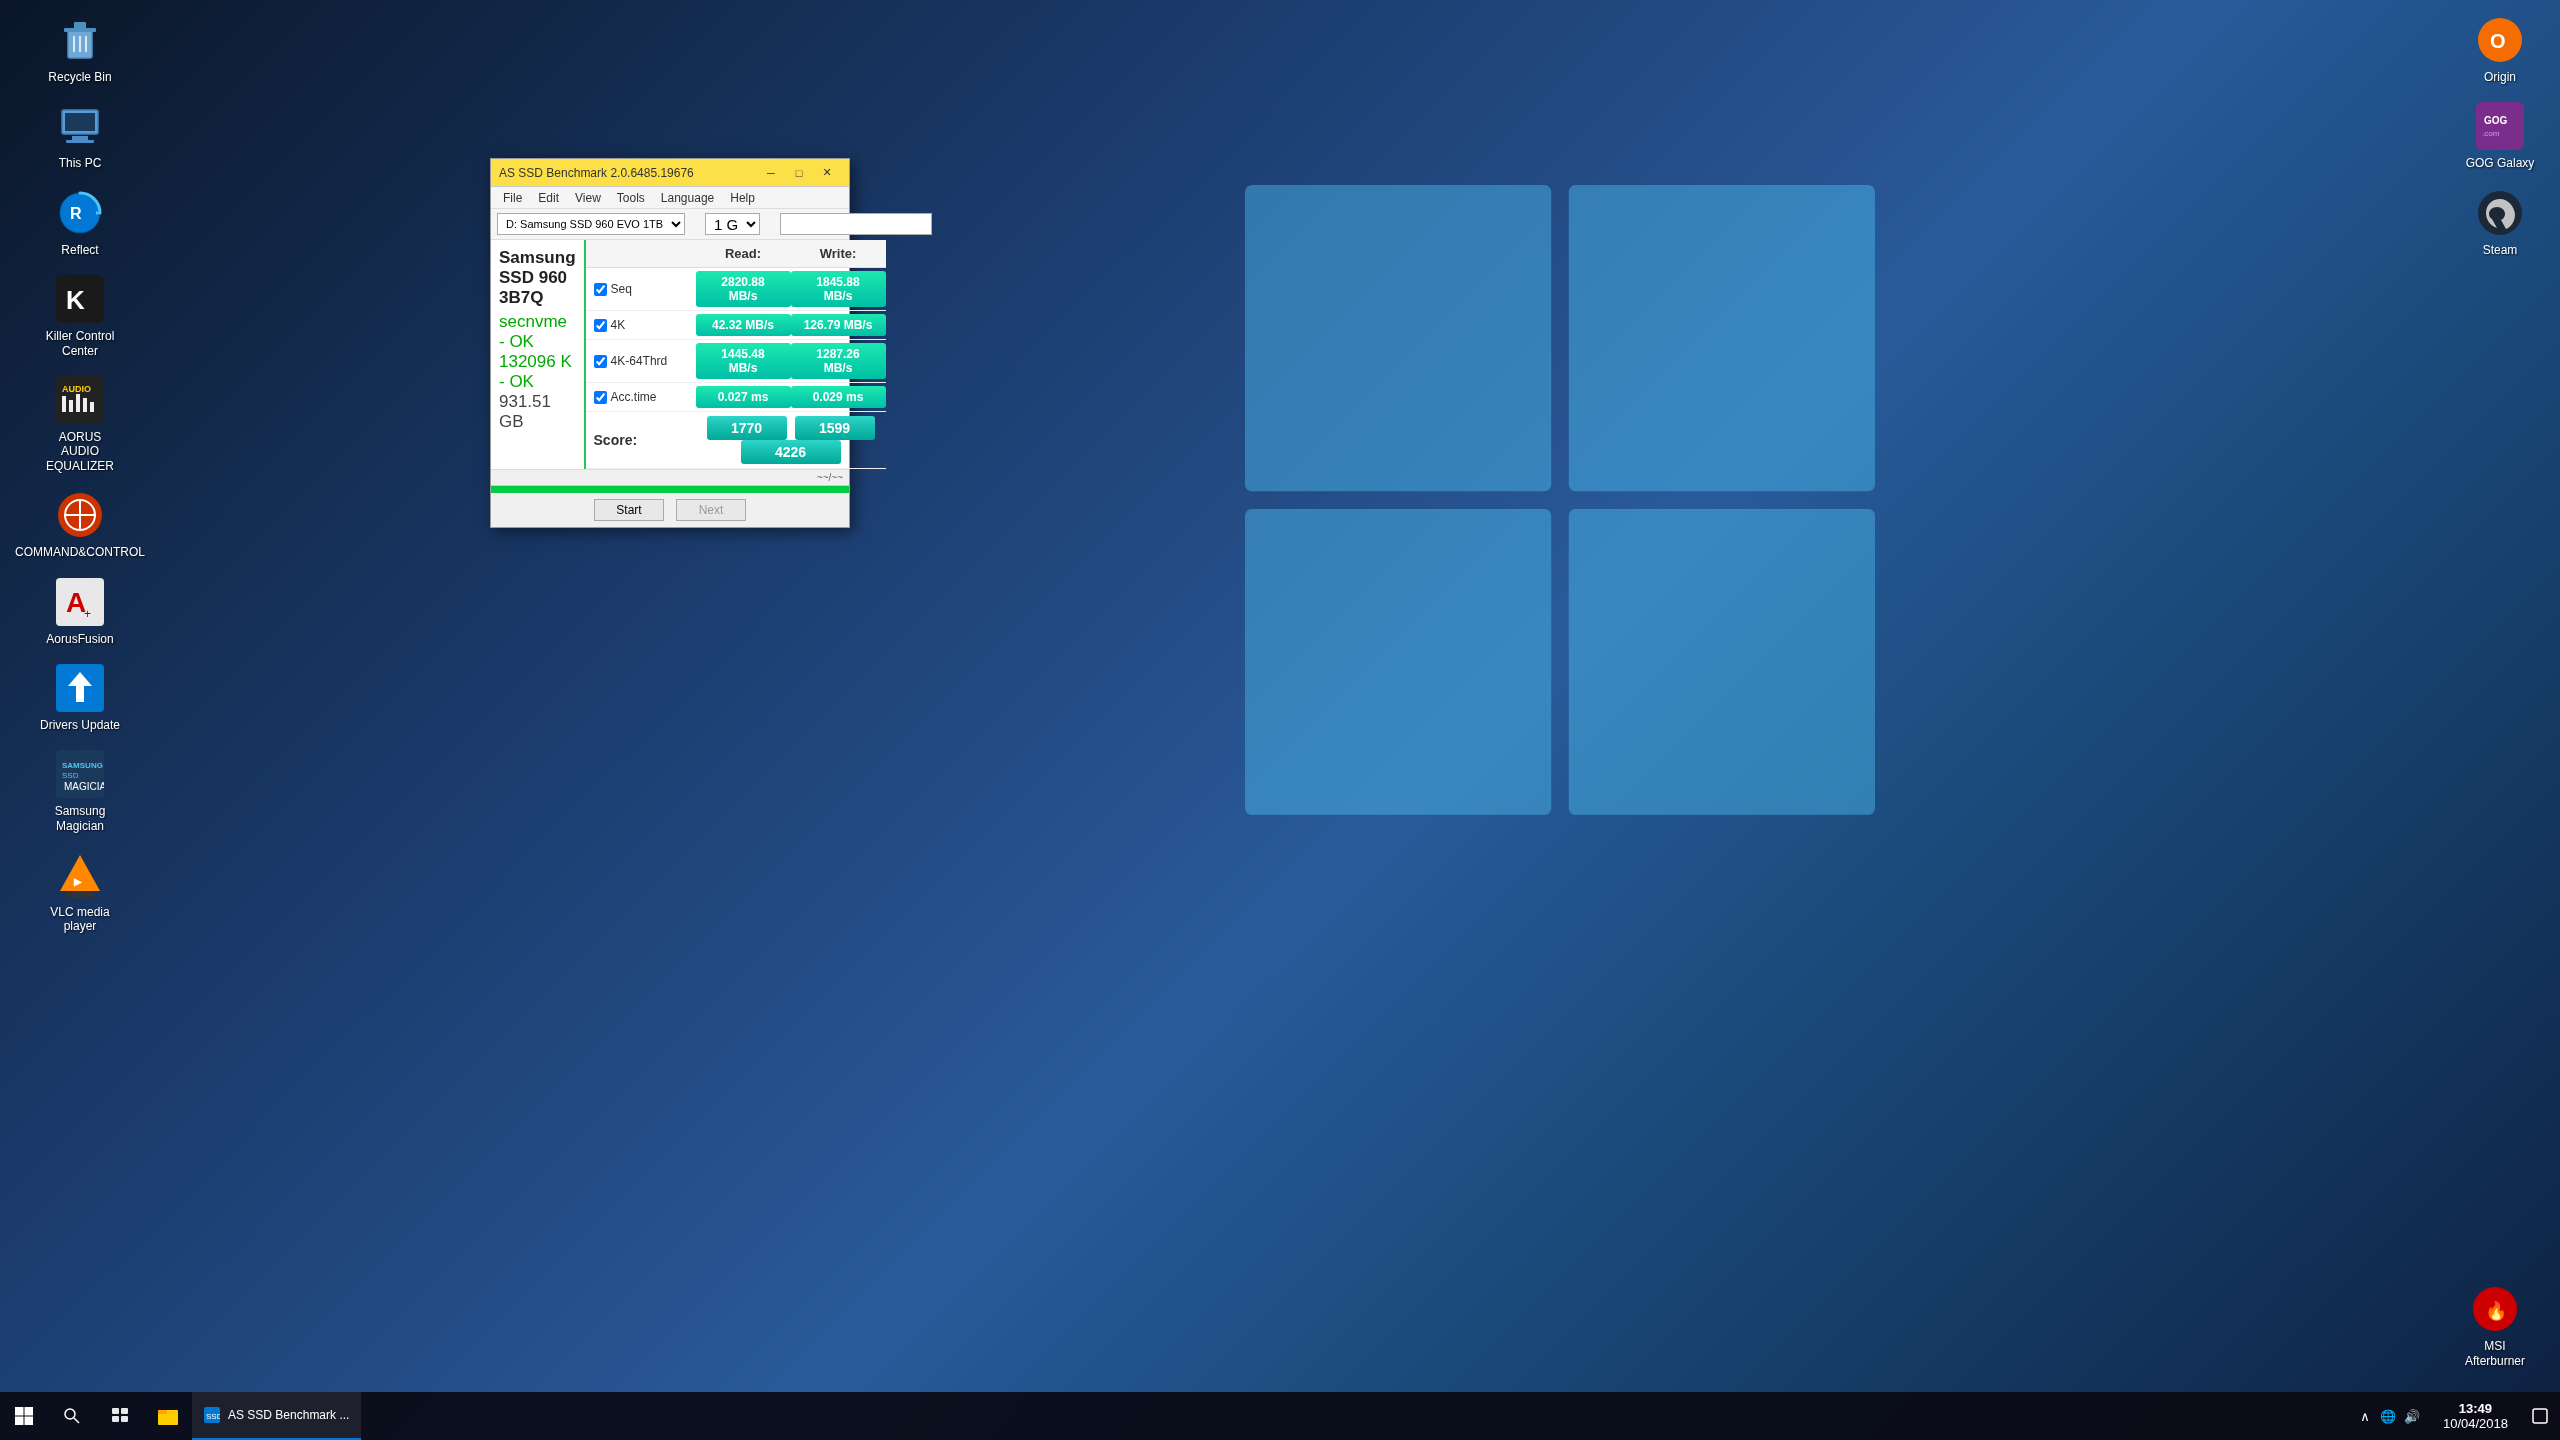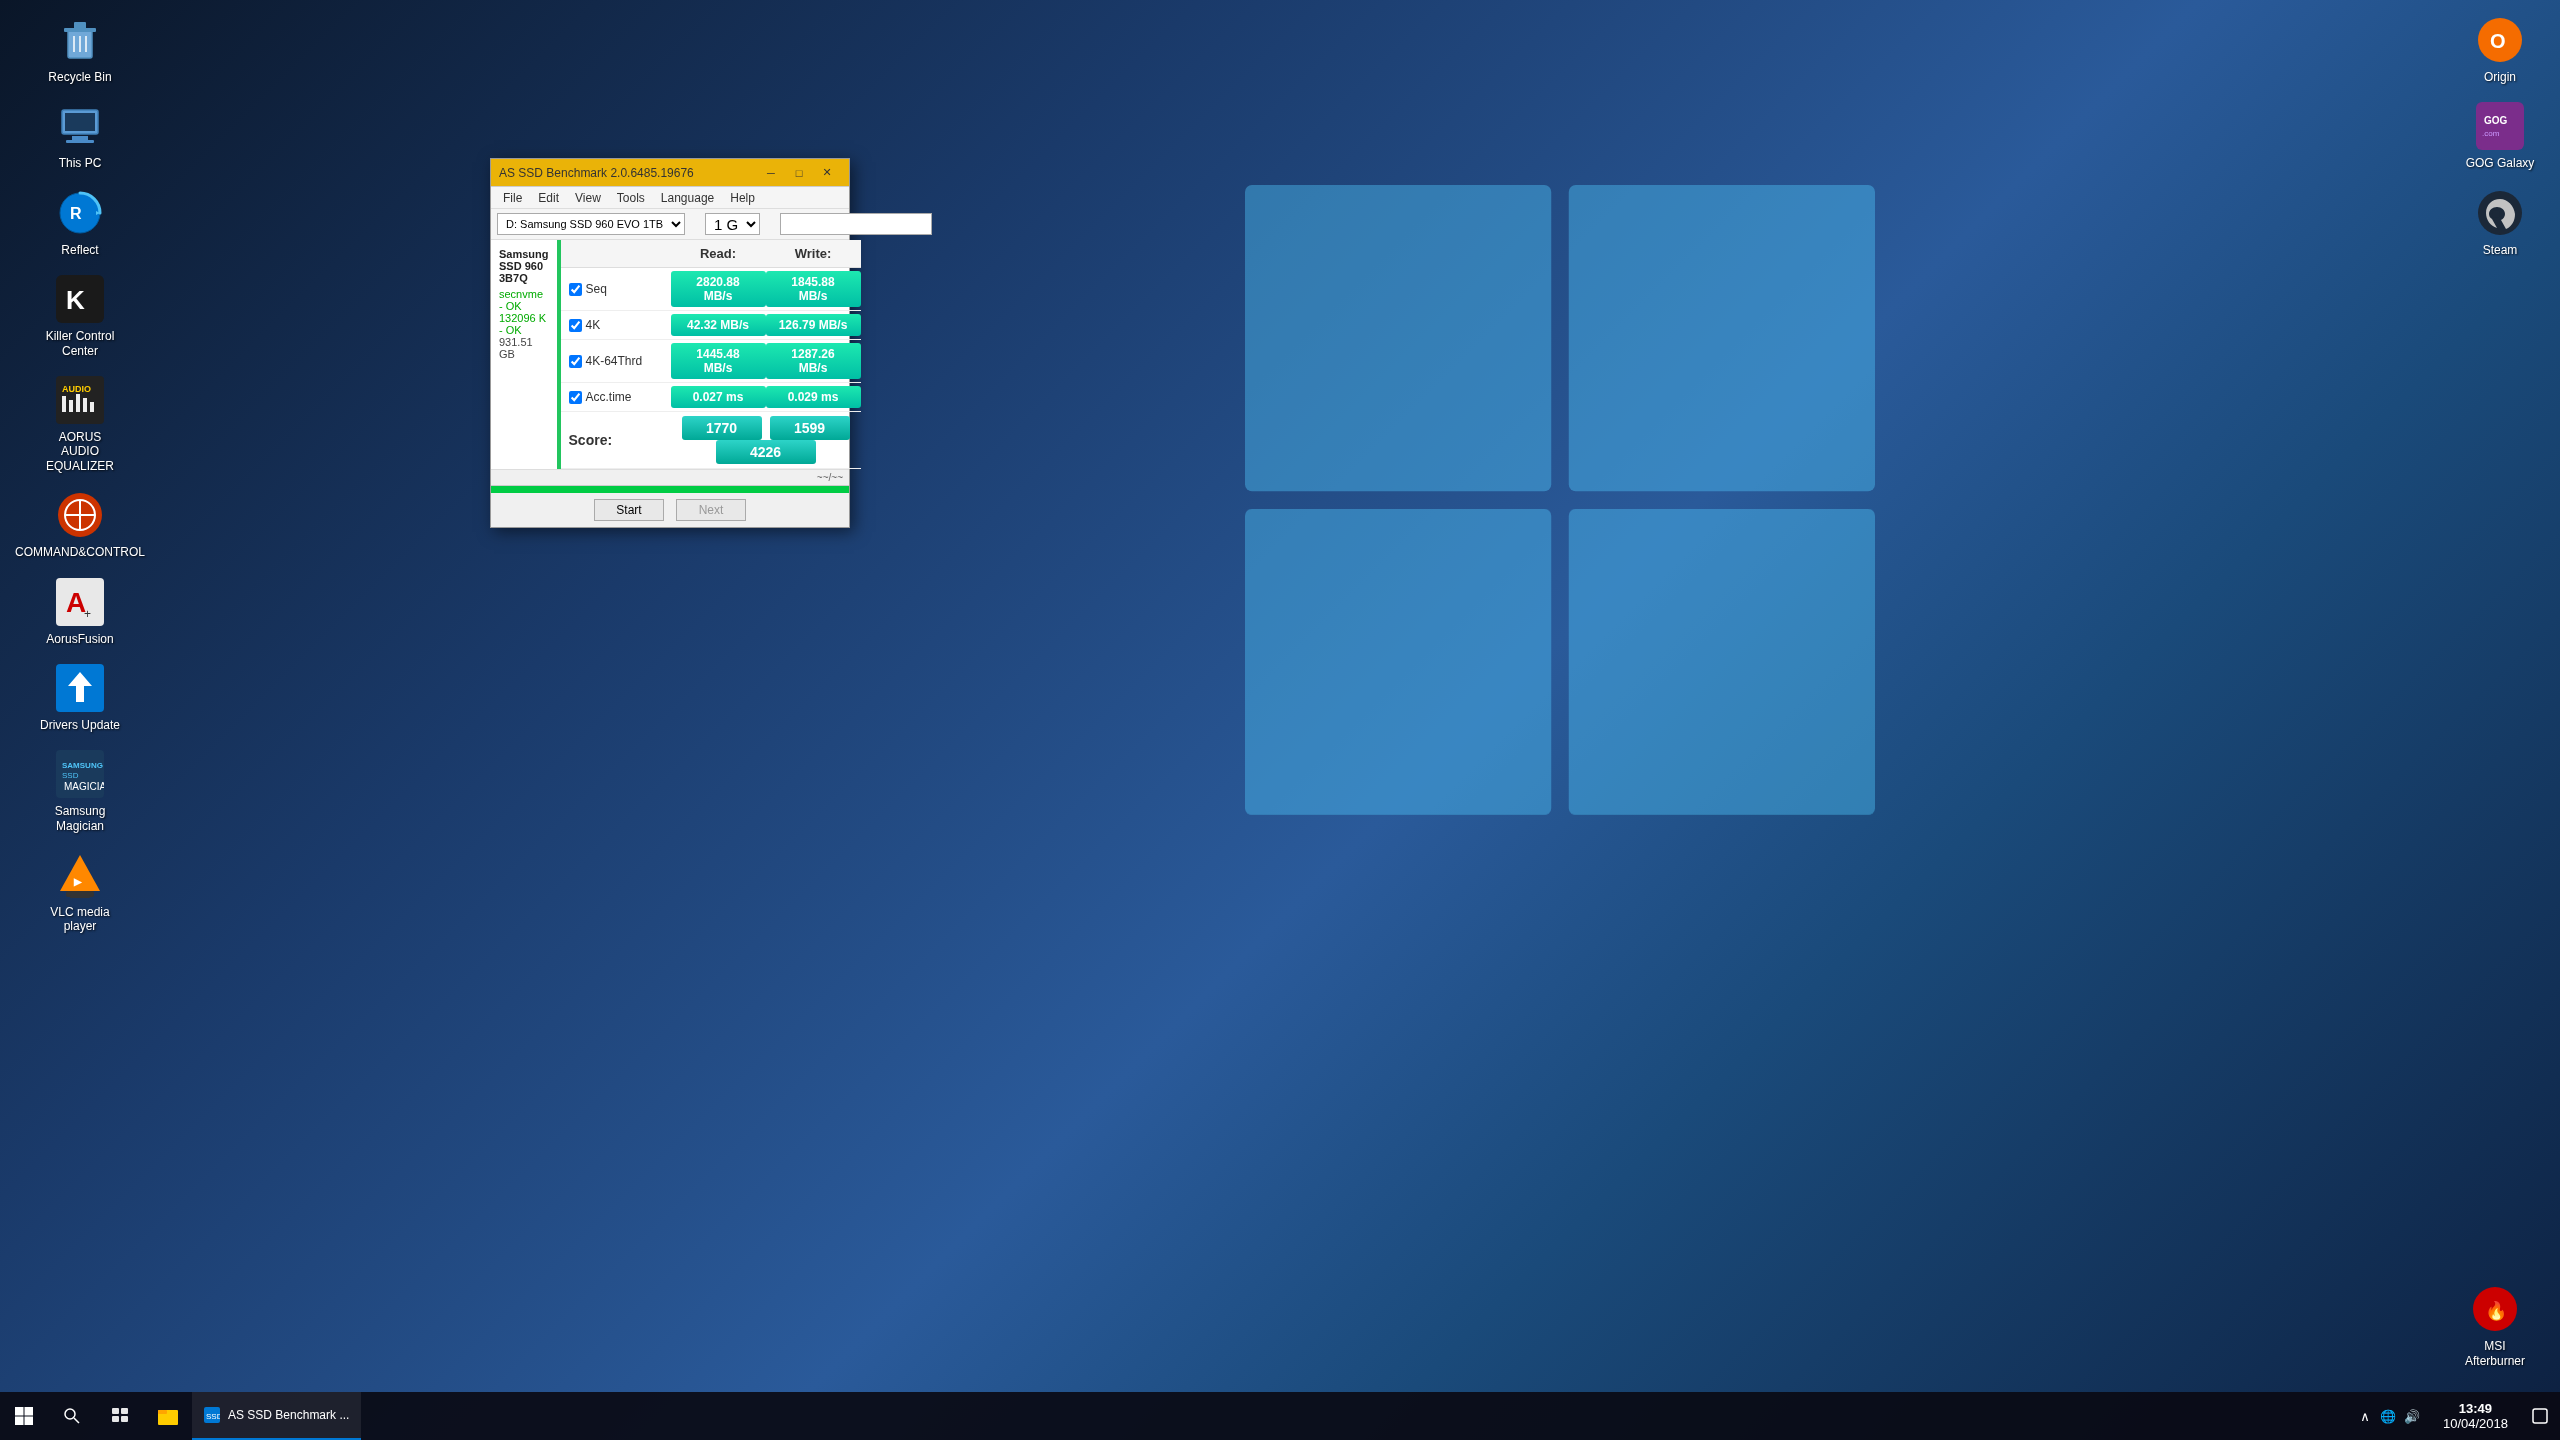--- a/index.html
+++ b/index.html
@@ -188,21 +188,21 @@
       position: absolute;
       top: 158px;
       left: 490px;
       width: 360px;
       background: #f0f0f0;
       border: 1px solid #999;
       box-shadow: 4px 4px 15px rgba(0,0,0,0.5);
       z-index: 500;
     }
     .window-titlebar {
-      background: #eab308;
+      background: #fde047;
       height: 28px;
       display: flex;
       align-items: center;
       padding: 0 8px;
       border-bottom: 1px solid #ccc;
       user-select: none;
     }
     .window-title {
       font-size: 12px;
       color: #333;
@@ -275,22 +275,22 @@
     }
 
     .window-content {
       display: flex;
       background: white;
     }
     .info-panel {
       width: 110px;
       padding: 8px;
       background: white;
-      border-right: 4px solid #22c55e;
-      font-size: 11px;
+      border-right: 2px solid #22c55e;
+      font-size: 17px;
     }
     .info-drive {
       color: #222;
       font-weight: bold;
       margin-bottom: 4px;
     }
     .info-ok { color: #00aa00; }
     .info-line { color: #444; margin-bottom: 2px; }
 
     .results-panel {

